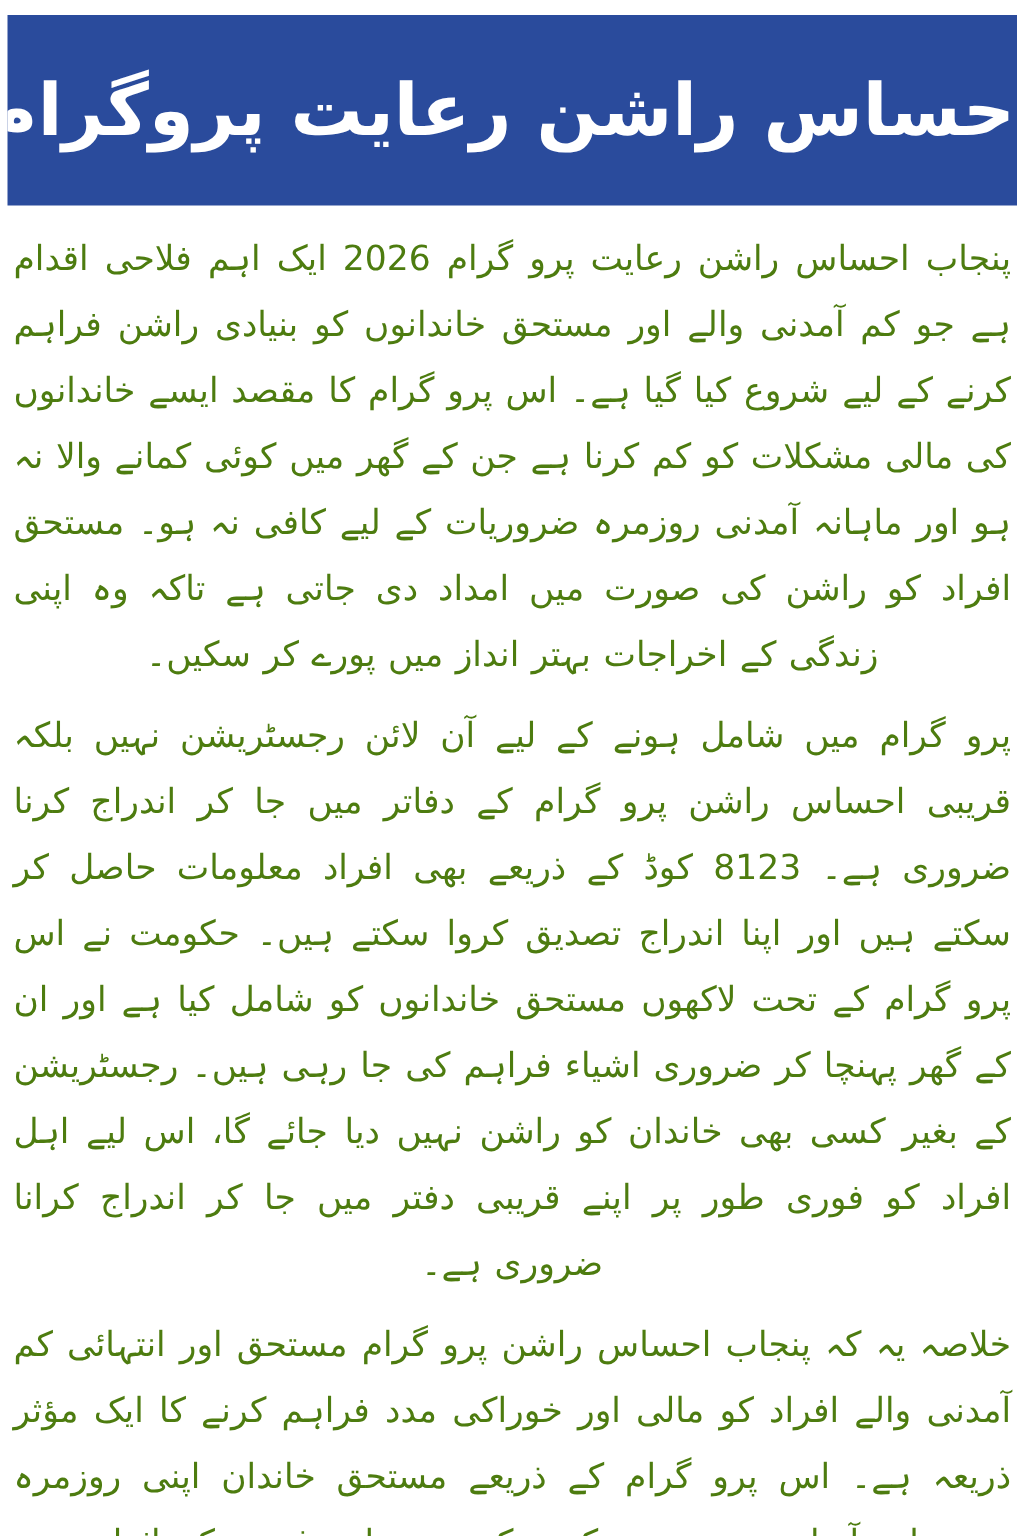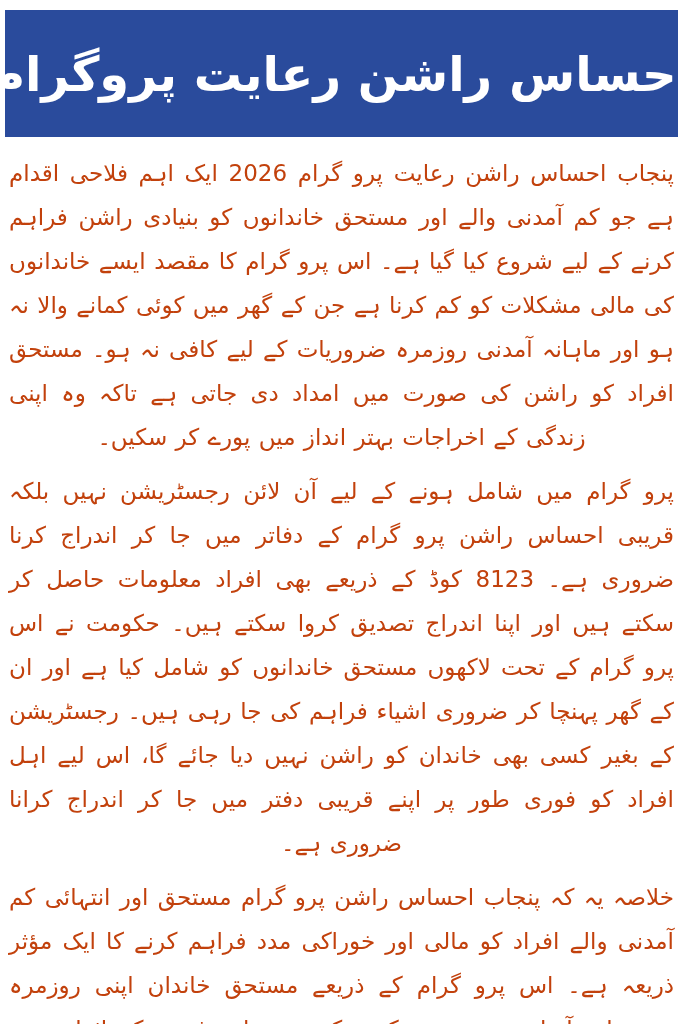--- a/index.html
+++ b/index.html
@@ -40,21 +40,21 @@
     line-height: 1;
   }
   .article {
     direction: rtl;
     padding: 14px 9px 0 9px;
   }
   .article p {
     margin: 0 0 10px 0;
     font-size: 23px;
     line-height: 44px;
-    color: #c2410c;
+    color: #4d7c0f;
     text-align: justify;
     text-align-last: center;
     word-spacing: 1px;
   }
 </style>
 </head>
 <body>
 
 <div class="page">
 

